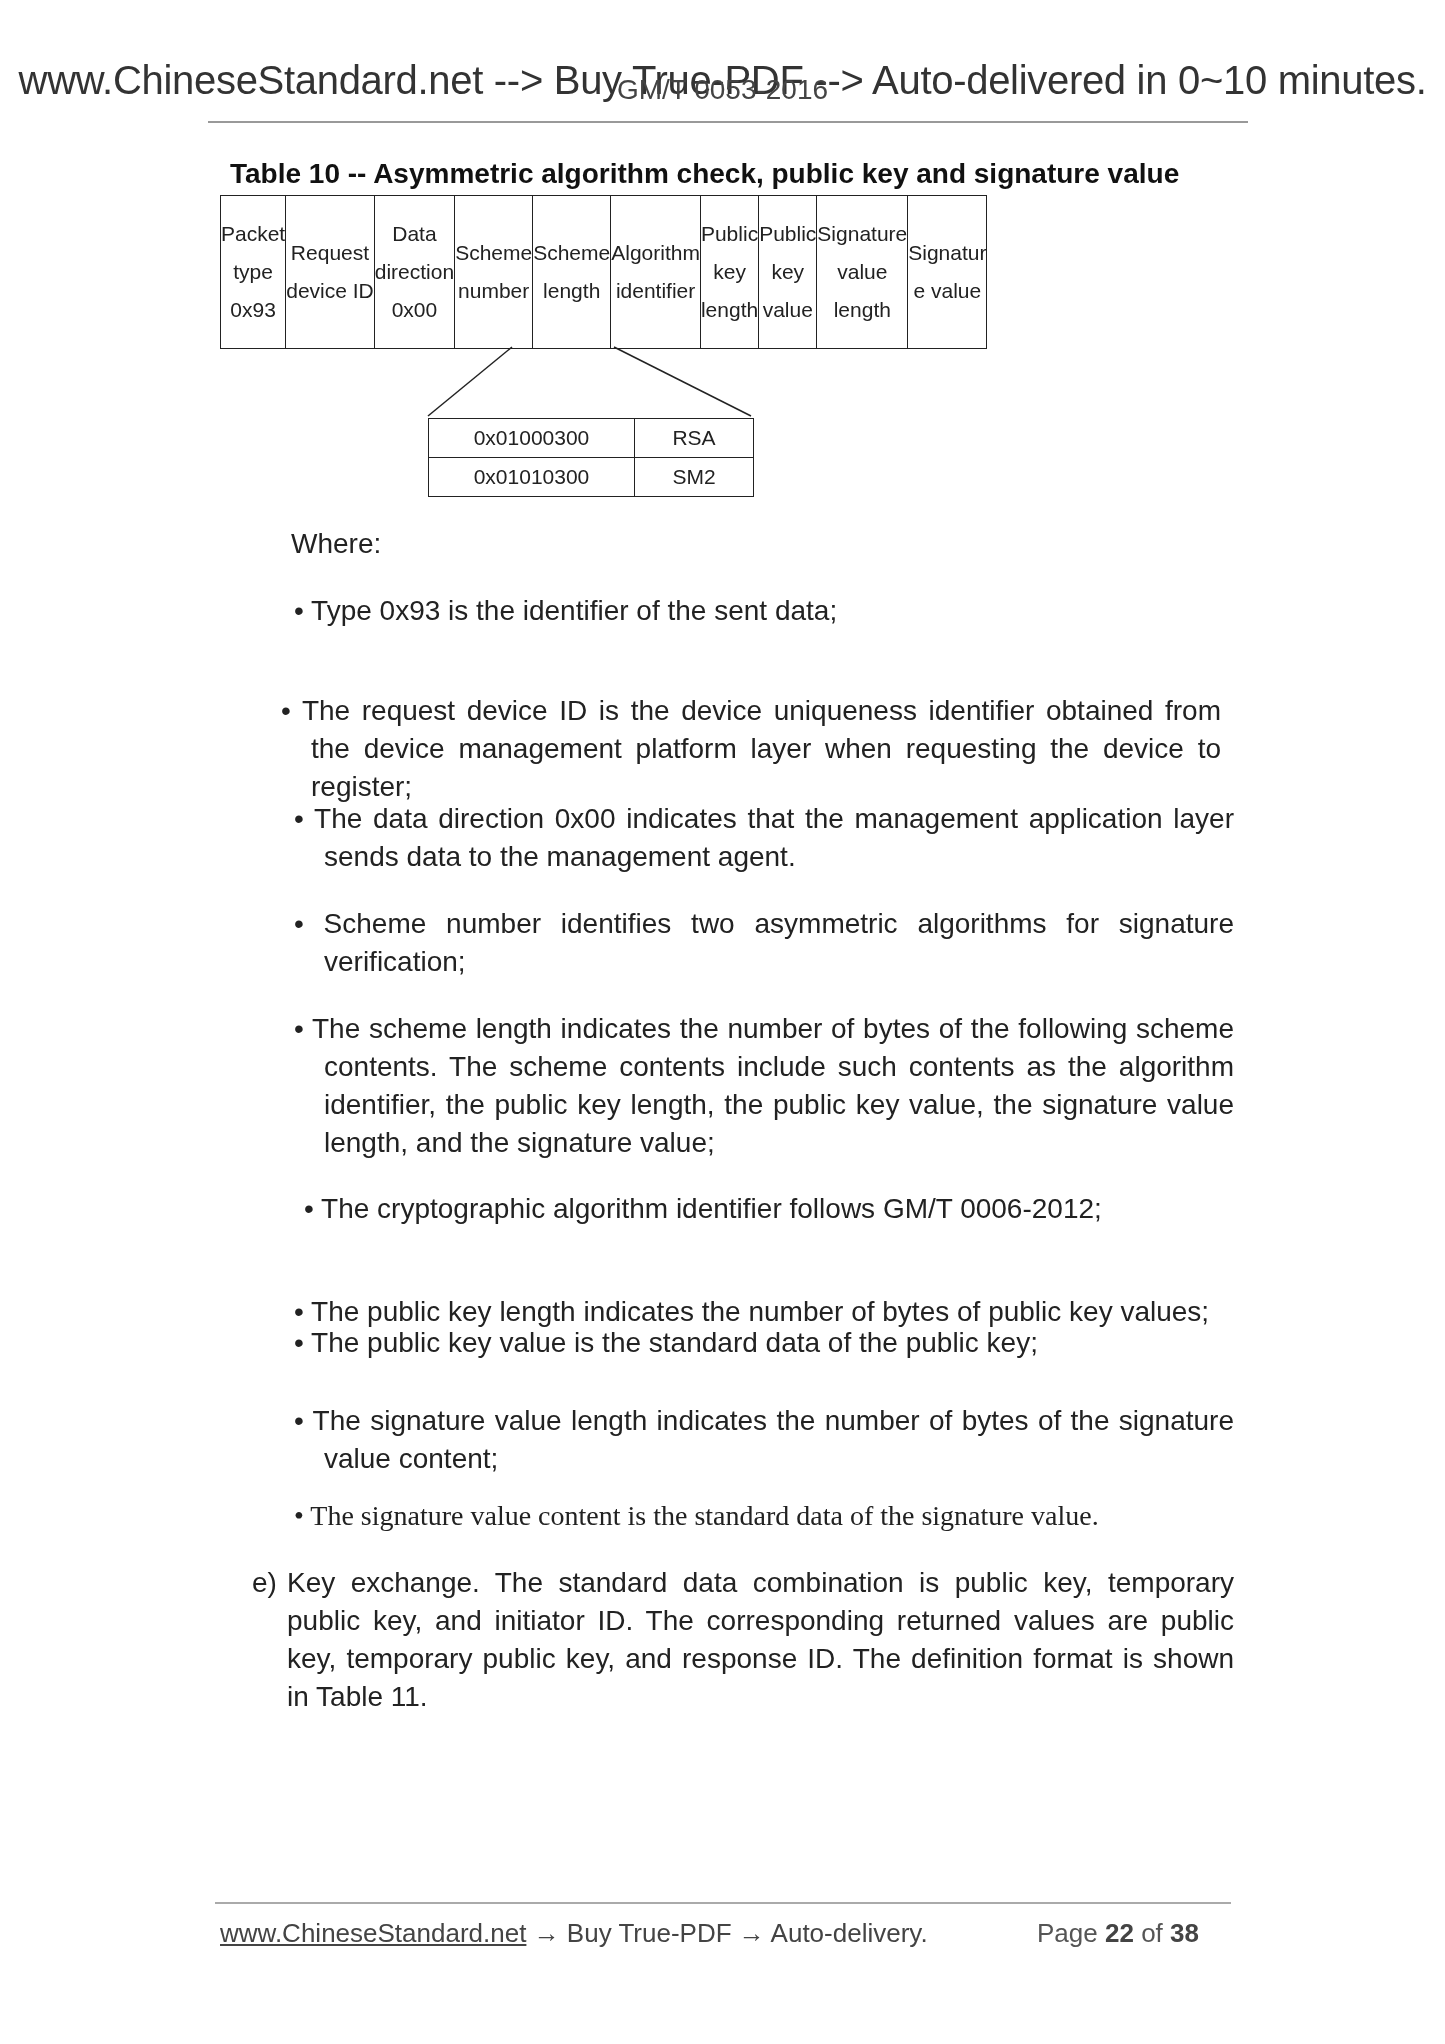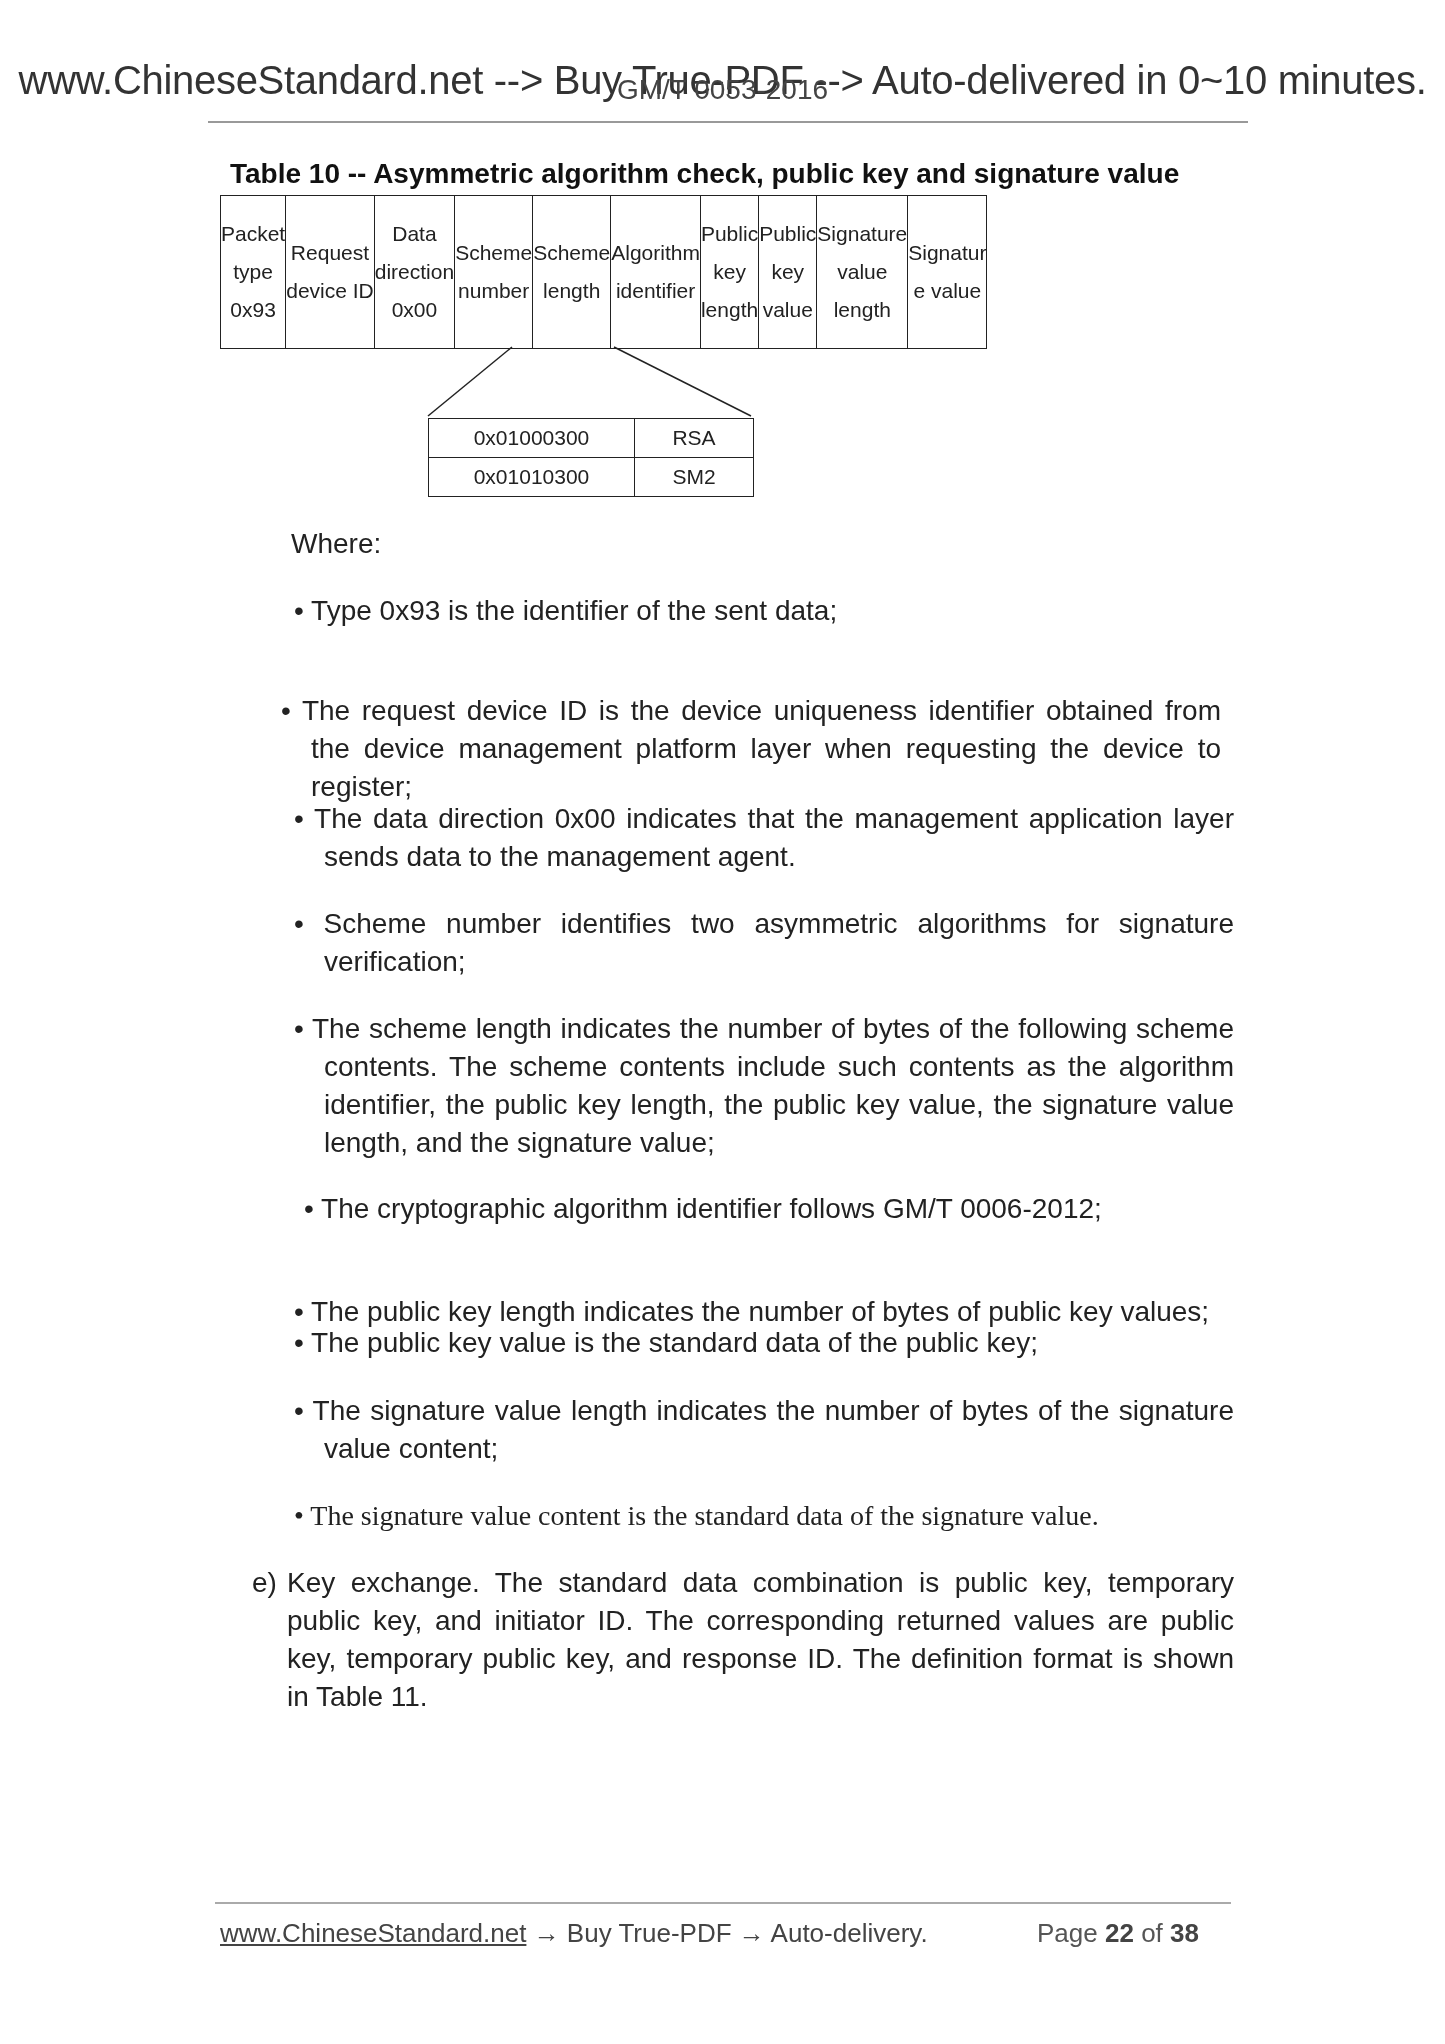--- a/index.html
+++ b/index.html
@@ -80,21 +80,21 @@
   <div class="para" style="top:905px;left:294px;width:940px;">
     <div style="padding-left:30px;text-indent:-30px;">• Scheme number identifies two asymmetric algorithms for signature verification;</div>
   </div>
   <div class="para" style="top:1010px;left:294px;width:940px;">
     <div style="padding-left:30px;text-indent:-30px;">• The scheme length indicates the number of bytes of the following scheme contents. The scheme contents include such contents as the algorithm identifier, the public key length, the public key value, the signature value length, and the signature value;</div>
   </div>
   <div class="para" style="top:1190px;left:304px;width:940px;">• The cryptographic algorithm identifier follows GM/T 0006-2012;</div>
   <div class="para" style="top:1257px;left:294px;width:940px;margin-top:36px;">• The public key length indicates the number of bytes of public key values;</div>
   <div class="para" style="top:1324px;left:294px;width:940px;">• The public key value is the standard data of the public key;</div>
   <div class="para" style="top:1392px;left:294px;width:940px;">
-    <div style="padding-left:30px;text-indent:-30px;">• The signature value length indicates the number of bytes of the signature value content;</div>
+    <div style="padding-left:30px;text-indent:-30px;margin-top:10px;">• The signature value length indicates the number of bytes of the signature value content;</div>
   </div>
   <div class="para" style="top:1497px;left:294px;width:940px;font-family:Liberation Serif, serif;">• The signature value content is the standard data of the signature value.</div>
 
   <div class="para" style="top:1564px;left:252px;width:36px;">e)</div>
   <div class="para" style="top:1564px;left:287px;width:947px;">Key exchange. The standard data combination is public key, temporary public key, and initiator ID. The corresponding returned values are public key, temporary public key, and response ID. The definition format is shown in Table 11.</div>
 </div>
 
 <div class="footer-rule"></div>
 <div class="footer">
   <a>www.ChineseStandard.net</a><span> → Buy True-PDF → Auto-delivery.</span>

